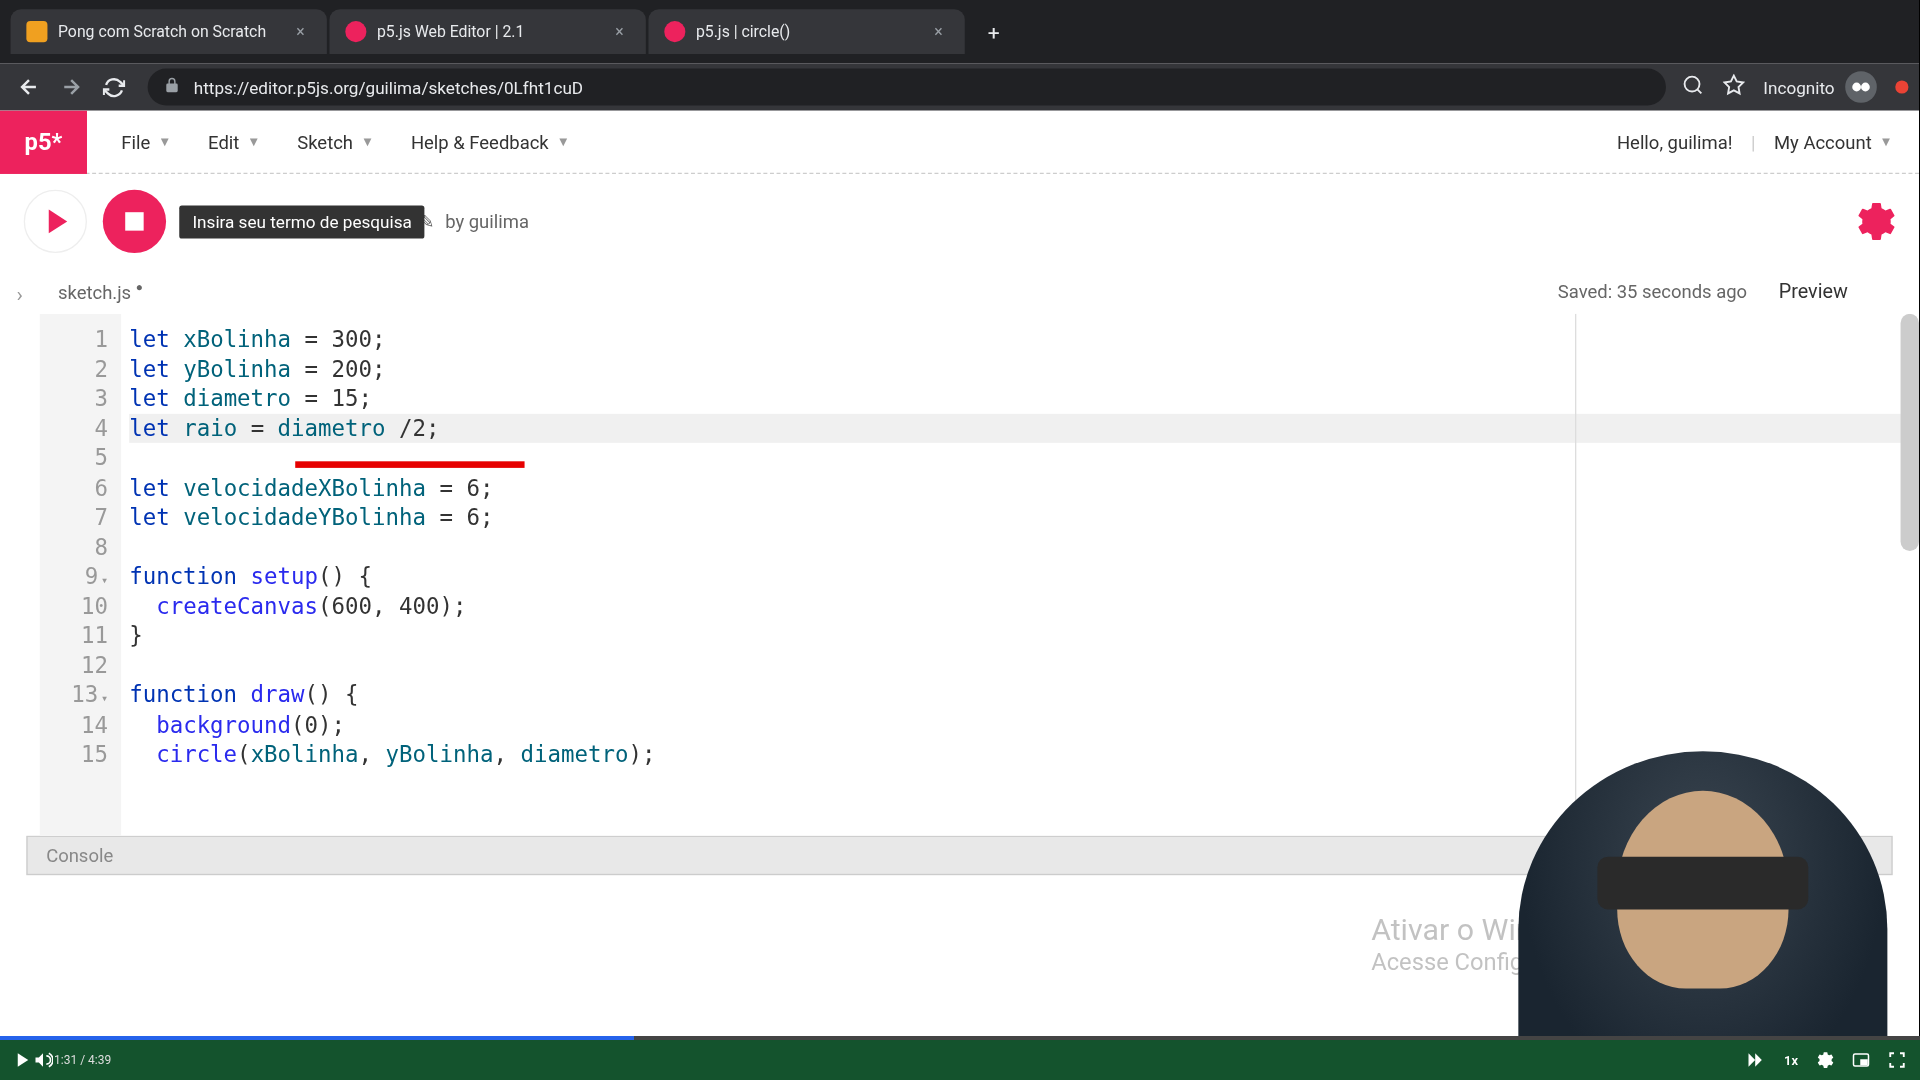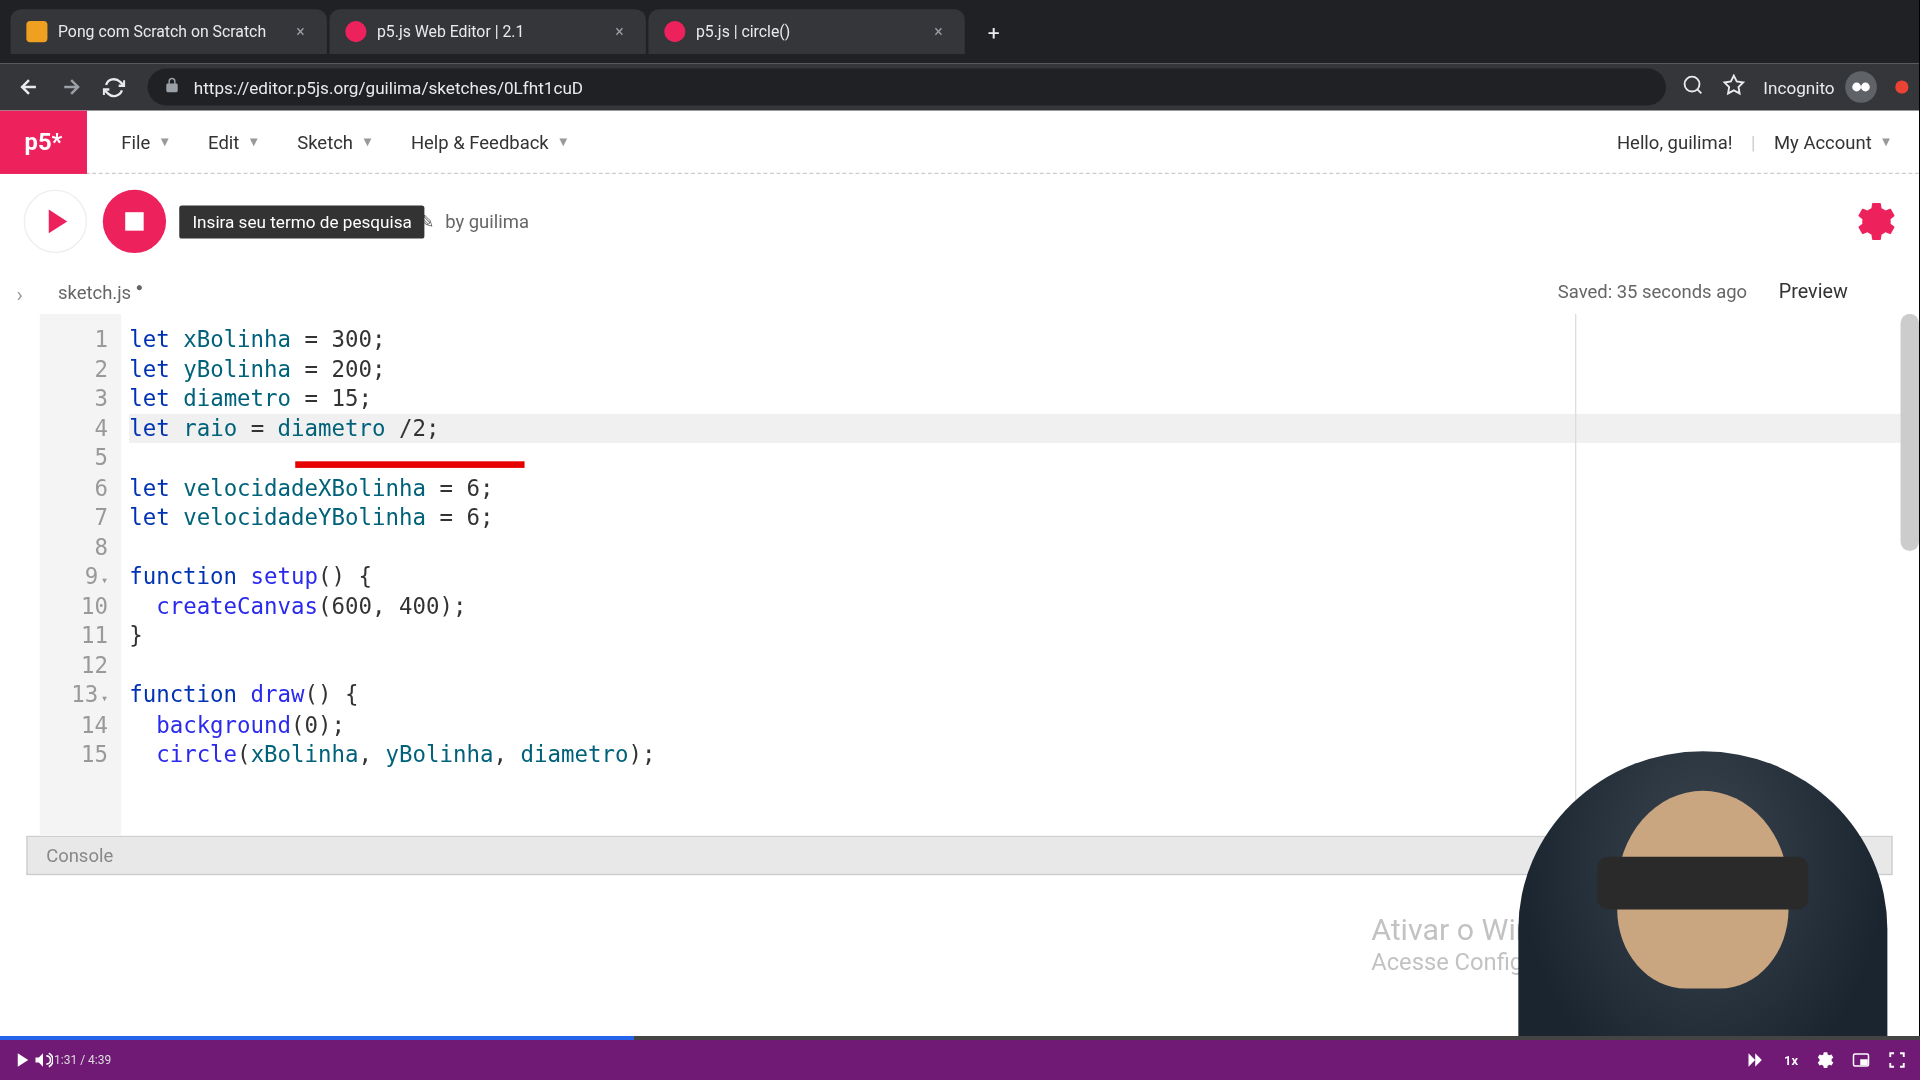--- a/index.html
+++ b/index.html
@@ -73,21 +73,21 @@
     .console-chevron { color: #aaa; }
     
     .watermark { position: absolute; right: 50px; bottom: 80px; color: rgba(120,120,120,0.45); font-size: 18px; text-align: left; }
     .watermark-title { font-size: 23px; }
     
     .webcam { position: absolute; right: 24px; bottom: -20px; width: 280px; height: 270px; background: radial-gradient(ellipse at 50% 30%, #3a4550 0%, #1a2530 70%); border-radius: 50% 50% 20% 20%; z-index: 50; }
     .webcam::before { content: ""; position: absolute; top: 30px; left: 50%; transform: translateX(-50%); width: 130px; height: 150px; background: #c9a580; border-radius: 50% 50% 40% 40%; }
     .webcam::after { content: ""; position: absolute; top: 80px; left: 50%; transform: translateX(-50%); width: 160px; height: 40px; background: #2a2a2a; border-radius: 8px; }
     
     
-    .video-controls { position: absolute; bottom: 0; left: 0; right: 0; height: 40px; background: #701a75; display: flex; align-items: center; padding: 0 14px; gap: 1px; color: #fff; z-index: 100; }
+    .video-controls { position: absolute; bottom: 0; left: 0; right: 0; height: 40px; background: #14532d; display: flex; align-items: center; padding: 0 14px; gap: 1px; color: #fff; z-index: 100; }
     .progress-bar { position: absolute; bottom: 40px; left: 0; height: 4px; background: #2563eb; width: 33%; z-index: 101; }
     .progress-track { position: absolute; bottom: 40px; left: 0; right: 0; height: 4px; background: #444; z-index: 100; }
     .vc-btn { cursor: pointer; display: flex; align-items: center; }
     .vc-time { font-size: 12px; color: #ddd; }
     .vc-right { margin-left: auto; display: flex; align-items: center; gap: 18px; }
     .vc-speed { font-size: 13px; font-weight: 600; }
   </style>
 </head>
 <body>
 

